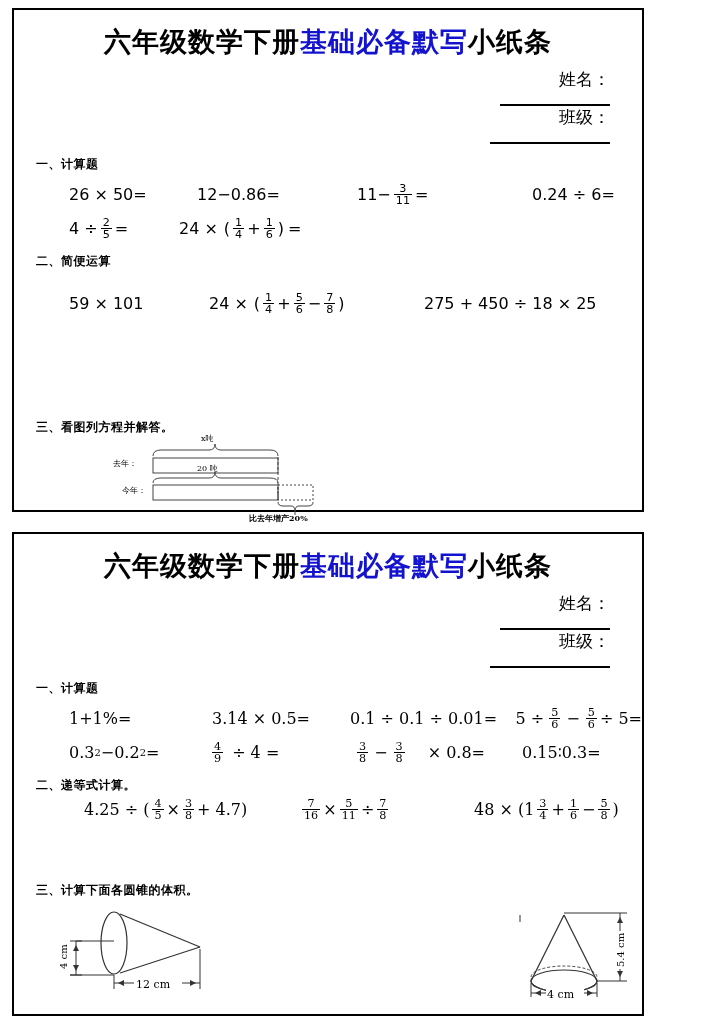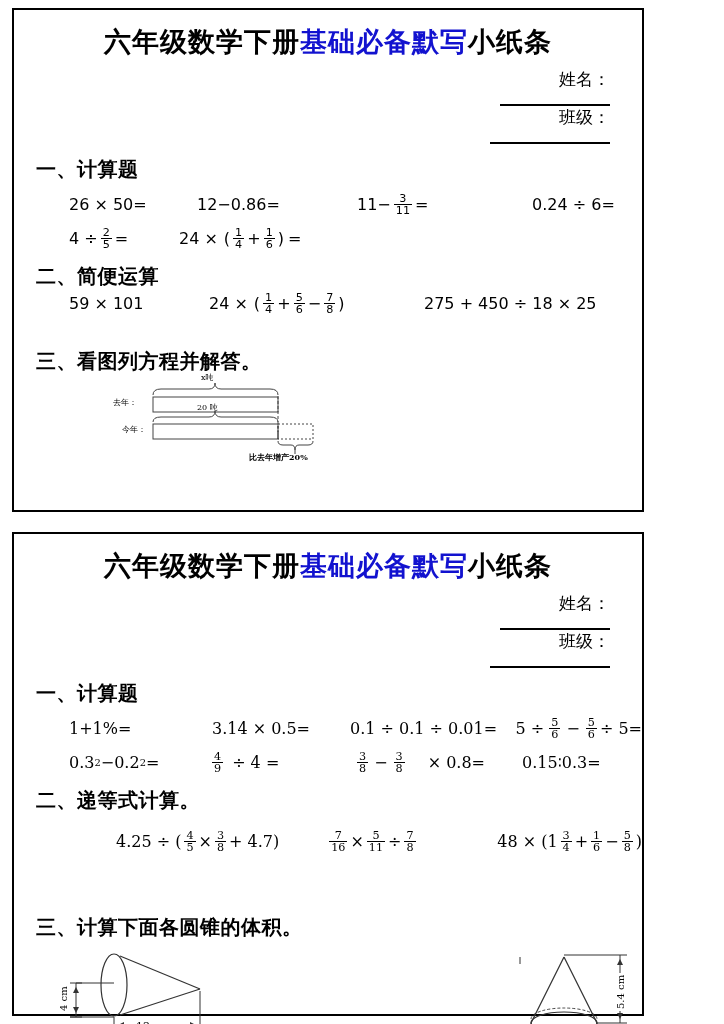--- a/index.html
+++ b/index.html
@@ -46,21 +46,21 @@
   .blankline{
     display:inline-block;
     border-bottom:2px solid #000;
     height:13px;
   }
   .bl-name{width:110px;}
   .bl-class{width:120px;}
 
   
   .sec-head{
-    font-size:20px;
+    font-size:12px;
     font-weight:bold;
     margin:12px 0 0 22px;
     font-family:"DejaVu Sans","Liberation Sans",sans-serif;
     letter-spacing:.5px;
   }
 
   
   .prow{
     display:flex;
     align-items:center;
@@ -154,21 +154,21 @@
         <span class="num">1</span>
         <span class="den">6</span>
       </span>
       <span>)</span>
       <span style="margin-left:4px">=</span>
     </span>
   </div>
 
   <div class="sec-head">二、简便运算</div>
 
-  <div class="prow" style="margin-top:2px">
+  <div class="prow" style="margin-top:22px">
     <span class="cell" style="width:140px">59 × 101</span>
     <span class="cell expr" style="width:215px">
       <span>24 ×</span>
       <span style="margin-left:6px">(</span>
       <span class="frac">
         <span class="num">1</span>
         <span class="den">4</span>
       </span>
       <span>+</span>
       <span class="frac">
@@ -178,21 +178,21 @@
       <span>−</span>
       <span class="frac">
         <span class="num">7</span>
         <span class="den">8</span>
       </span>
       <span>)</span>
     </span>
     <span class="cell">275 + 450 ÷ 18 × 25</span>
   </div>
 
-  <div class="sec-head" style="margin-top:32px">三、看图列方程并解答。</div>
+  <div class="sec-head" style="margin-top:103px">三、看图列方程并解答。</div>
 
   <div class="barmodel">
     <svg width="260" height="86" viewBox="0 0 260 86">
 
       <rect x="44" y="21" width="125" height="15" fill="none" stroke="#444" stroke-width="1"></rect>
 
       <path d="M44 19 Q44 13 52 13 L100 13 Q106 13 106 7 Q106 13 112 13 L161 13 Q169 13 169 19" fill="none" stroke="#444" stroke-width="1"></path>
 
       <rect x="44" y="48" width="125" height="15" fill="none" stroke="#444" stroke-width="1"></rect>
       <rect x="169" y="48" width="35" height="15" fill="none" stroke="#444" stroke-width="1" stroke-dasharray="2 2"></rect>
@@ -271,21 +271,21 @@
         <span class="num">3</span>
         <span class="den">8</span>
       </span>
       <span style="margin-left:20px">×  0.8=</span>
     </span>
     <span class="cell">0.15∶0.3=</span>
   </div>
 
   <div class="sec-head">二、递等式计算。</div>
 
-  <div class="prow serif" style="padding-left:102px;margin-top:16px">
+  <div class="prow serif" style="padding-left:70px;margin-top:4px">
     <span class="cell expr" style="width:215px">
       <span>4.25 ÷ (</span>
       <span class="frac">
         <span class="num">4</span>
         <span class="den">5</span>
       </span>
       <span>×</span>
       <span class="frac">
         <span class="num">3</span>
         <span class="den">8</span>

